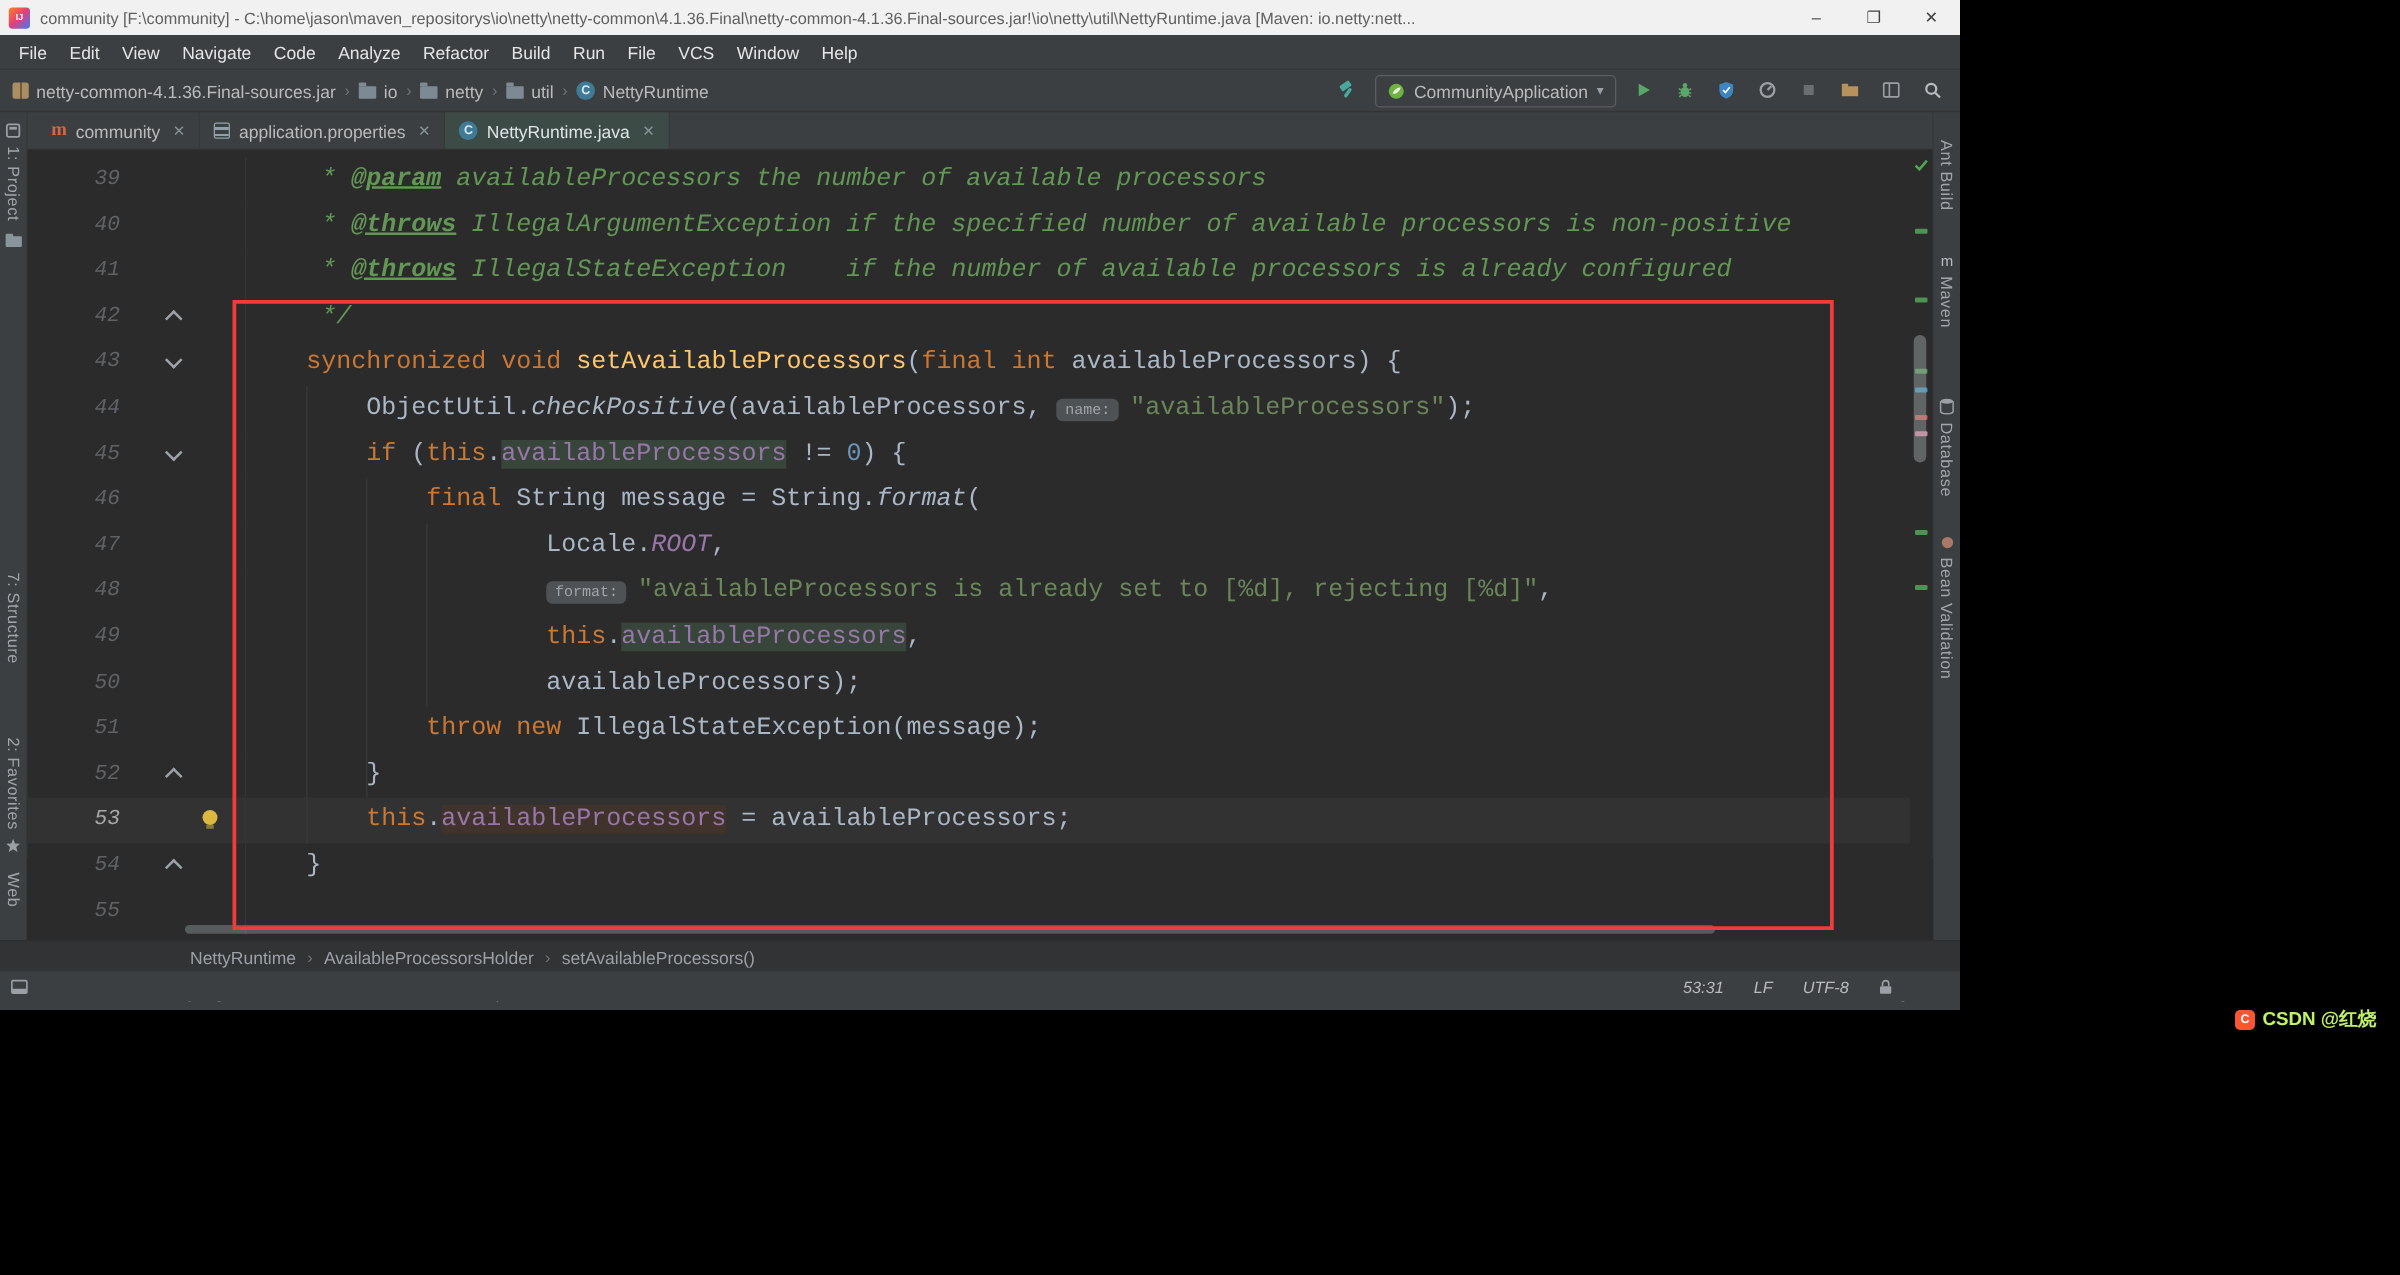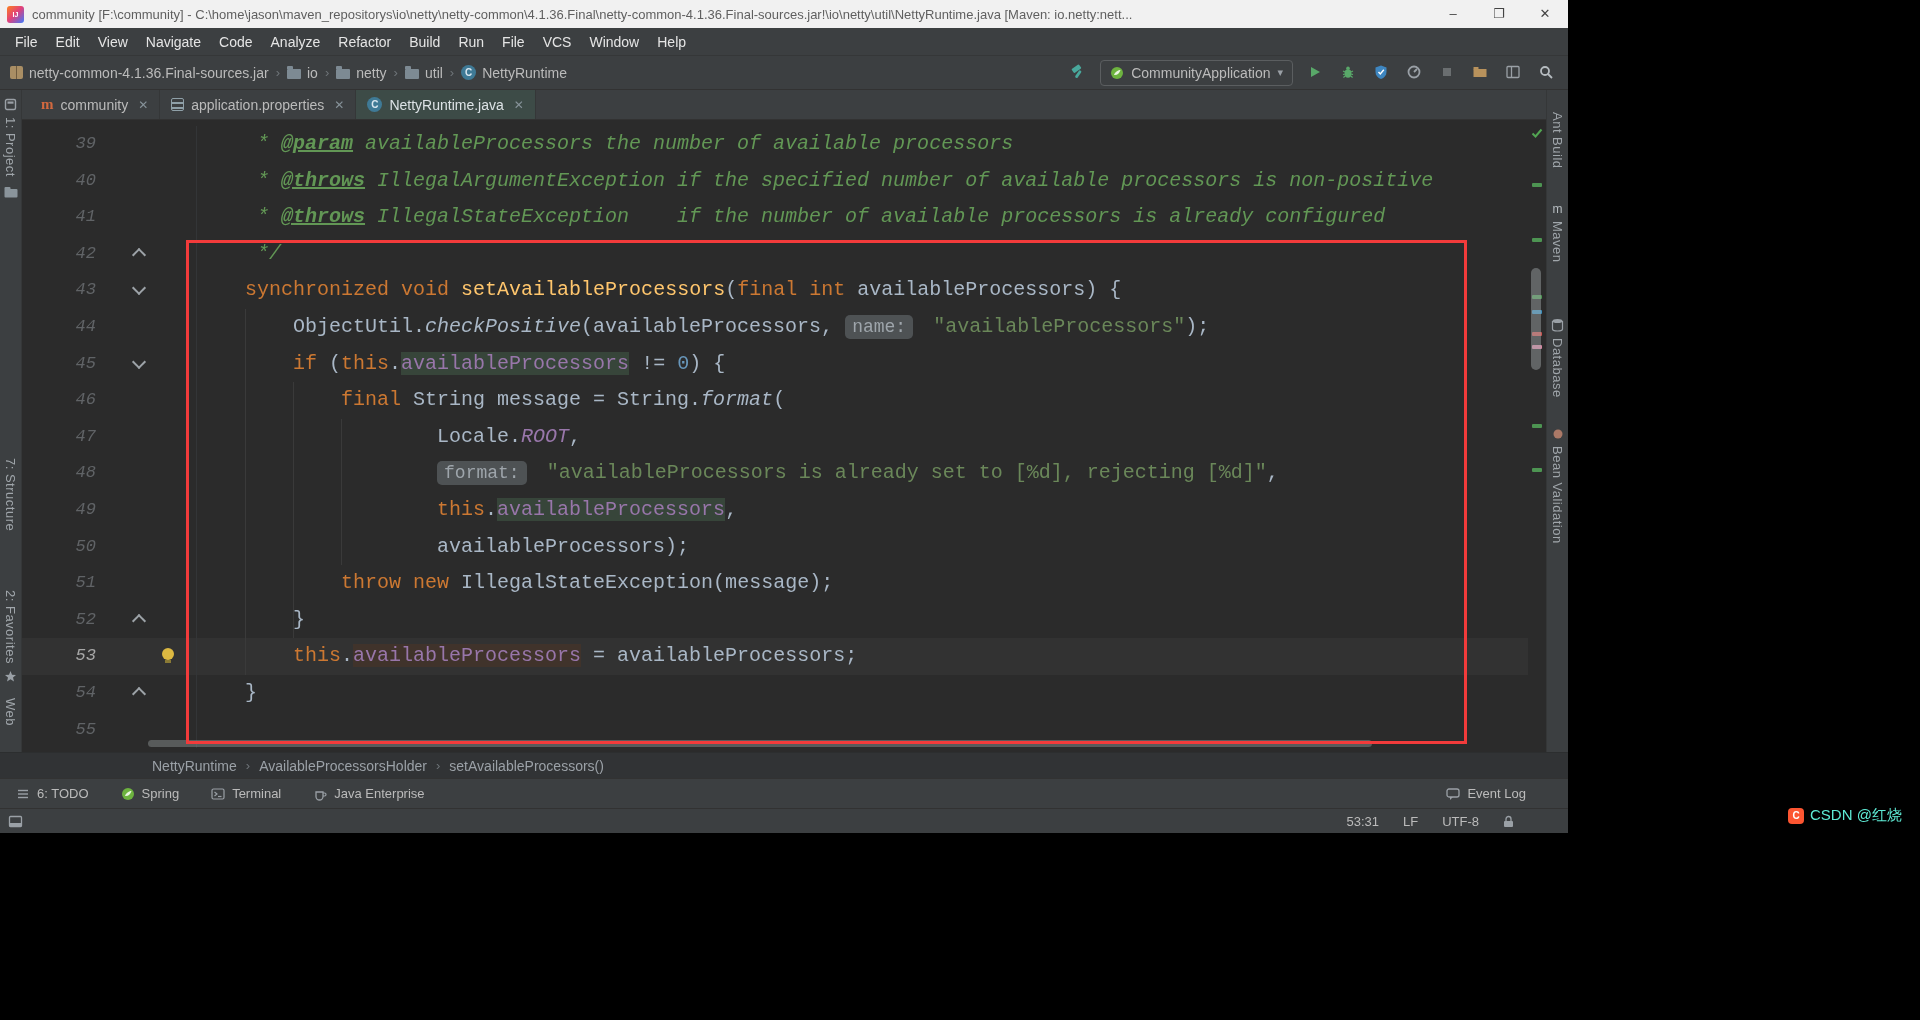--- a/index.html
+++ b/index.html
@@ -79,22 +79,22 @@
   .chev-up{transform:rotate(45deg);top:14px;}
   .chev-down{transform:rotate(225deg);top:11px;}
   .bulb{position:absolute;left:62px;top:10px;width:12px;height:12px;border-radius:50%;background:#dcb841;}
   .bulb::after{content:"";position:absolute;left:3px;top:12px;width:6px;height:3px;background:#8a7a35;}
 
   .tk-pl{color:#a9b7c6;} .tk-kw{color:#cc7832;} .tk-str{color:#6a8759;} .tk-num{color:#6897bb;}
   .tk-doc{color:#629755;font-style:italic;}
   .tk-tag{color:#629755;font-style:italic;font-weight:bold;text-decoration:underline;}
   .tk-mdecl{color:#ffc66d;} .tk-field{color:#9876aa;} .tk-ital{font-style:italic;}
   .hl-read{background:#37453a;} .hl-write{background:#40332b;}
-  .tk-hint{background:#4e5254;color:#9ea5ab;border-radius:5px;padding:2px 7px;margin-right:20px;
-    font-size:18px;font-style:normal;}
+  .tk-hint{background:#4e5254;color:#9ea5ab;border-radius:5px;padding:2px 7px;margin-right:9px;
+    font-size:12px;font-style:normal;}
 
   .guide{position:absolute;width:1px;background:#3a3a3a;}
   #guide-1{left:223px;top:189px;height:366px;}
   #guide-2{left:271px;top:262px;height:256px;}
   #guide-3{left:319px;top:299px;height:146px;}
   .hscroll{position:absolute;left:126px;top:620px;width:1224px;height:7px;border-radius:4px;
     background:rgba(164,170,172,.38);}
 
   
   .estripe{position:absolute;left:1528px;top:120px;width:18px;height:632px;background:#2b2b2b;}
@@ -107,32 +107,32 @@
   
   .crumbbar{position:absolute;left:0;top:752px;width:100%;height:26px;background:#313335;
     display:flex;align-items:center;padding-left:150px;box-sizing:border-box;font-size:14px;color:#9ba1a7;
     border-top:1px solid #2c2e2f;}
   .bcrumb{margin:0 2px;}
   .bottombar{position:absolute;left:0;top:778px;width:100%;height:30px;background:#3c3f41;
     display:flex;align-items:center;padding:0 16px;box-sizing:border-box;border-top:1px solid #323232;}
   .bb-item{display:flex;align-items:center;gap:7px;font-size:13px;color:#bbbbbb;margin-right:32px;}
   .bb-right{margin-left:auto;display:flex;align-items:center;gap:7px;font-size:13px;color:#bbbbbb;margin-right:26px;justify-content:center;}
 
-  .statusbar{position:absolute;left:0;top:808px;width:100%;height:25px;background:#3c3f41;
+  .statusbar{position:absolute;left:0;top:776px;width:100%;height:25px;background:#3c3f41;
     display:flex;align-items:center;padding:0 8px;box-sizing:border-box;border-top:1px solid #323232;
-    font-size:13px;color:#bbbbbb;}
+    font-size:13px;color:#bbbbbb;font-style:italic;}
   .sb-right{margin-left:auto;display:flex;align-items:center;gap:24px;margin-right:46px;}
 
   
   .red-box{position:absolute;left:186px;top:240px;width:1281px;height:504px;box-sizing:border-box;
     border:3px solid #f23b3b;z-index:40;pointer-events:none;}
   .watermark{position:absolute;left:1788px;top:806px;display:flex;align-items:center;gap:6px;z-index:60;}
   .wm-logo{width:16px;height:16px;border-radius:4px;background:#fc5531;color:#fff;font-size:10px;
     font-weight:bold;line-height:16px;text-align:center;}
-  .wm-text{font-size:15px;color:#5eead4;}
+  .wm-text{font-size:15px;color:#bef264;font-weight:bold;}
 </style>
 </head>
 <body>
 
 <div class="ide">
 
   <div class="titlebar">
     <span class="logo">IJ</span>
     <span class="title-text">community [F:\community] - C:\home\jason\maven_repositorys\io\netty\netty-common\4.1.36.Final\netty-common-4.1.36.Final-sources.jar!\io\netty\util\NettyRuntime.java [Maven: io.netty:nett...</span>
     <span class="win-controls">

